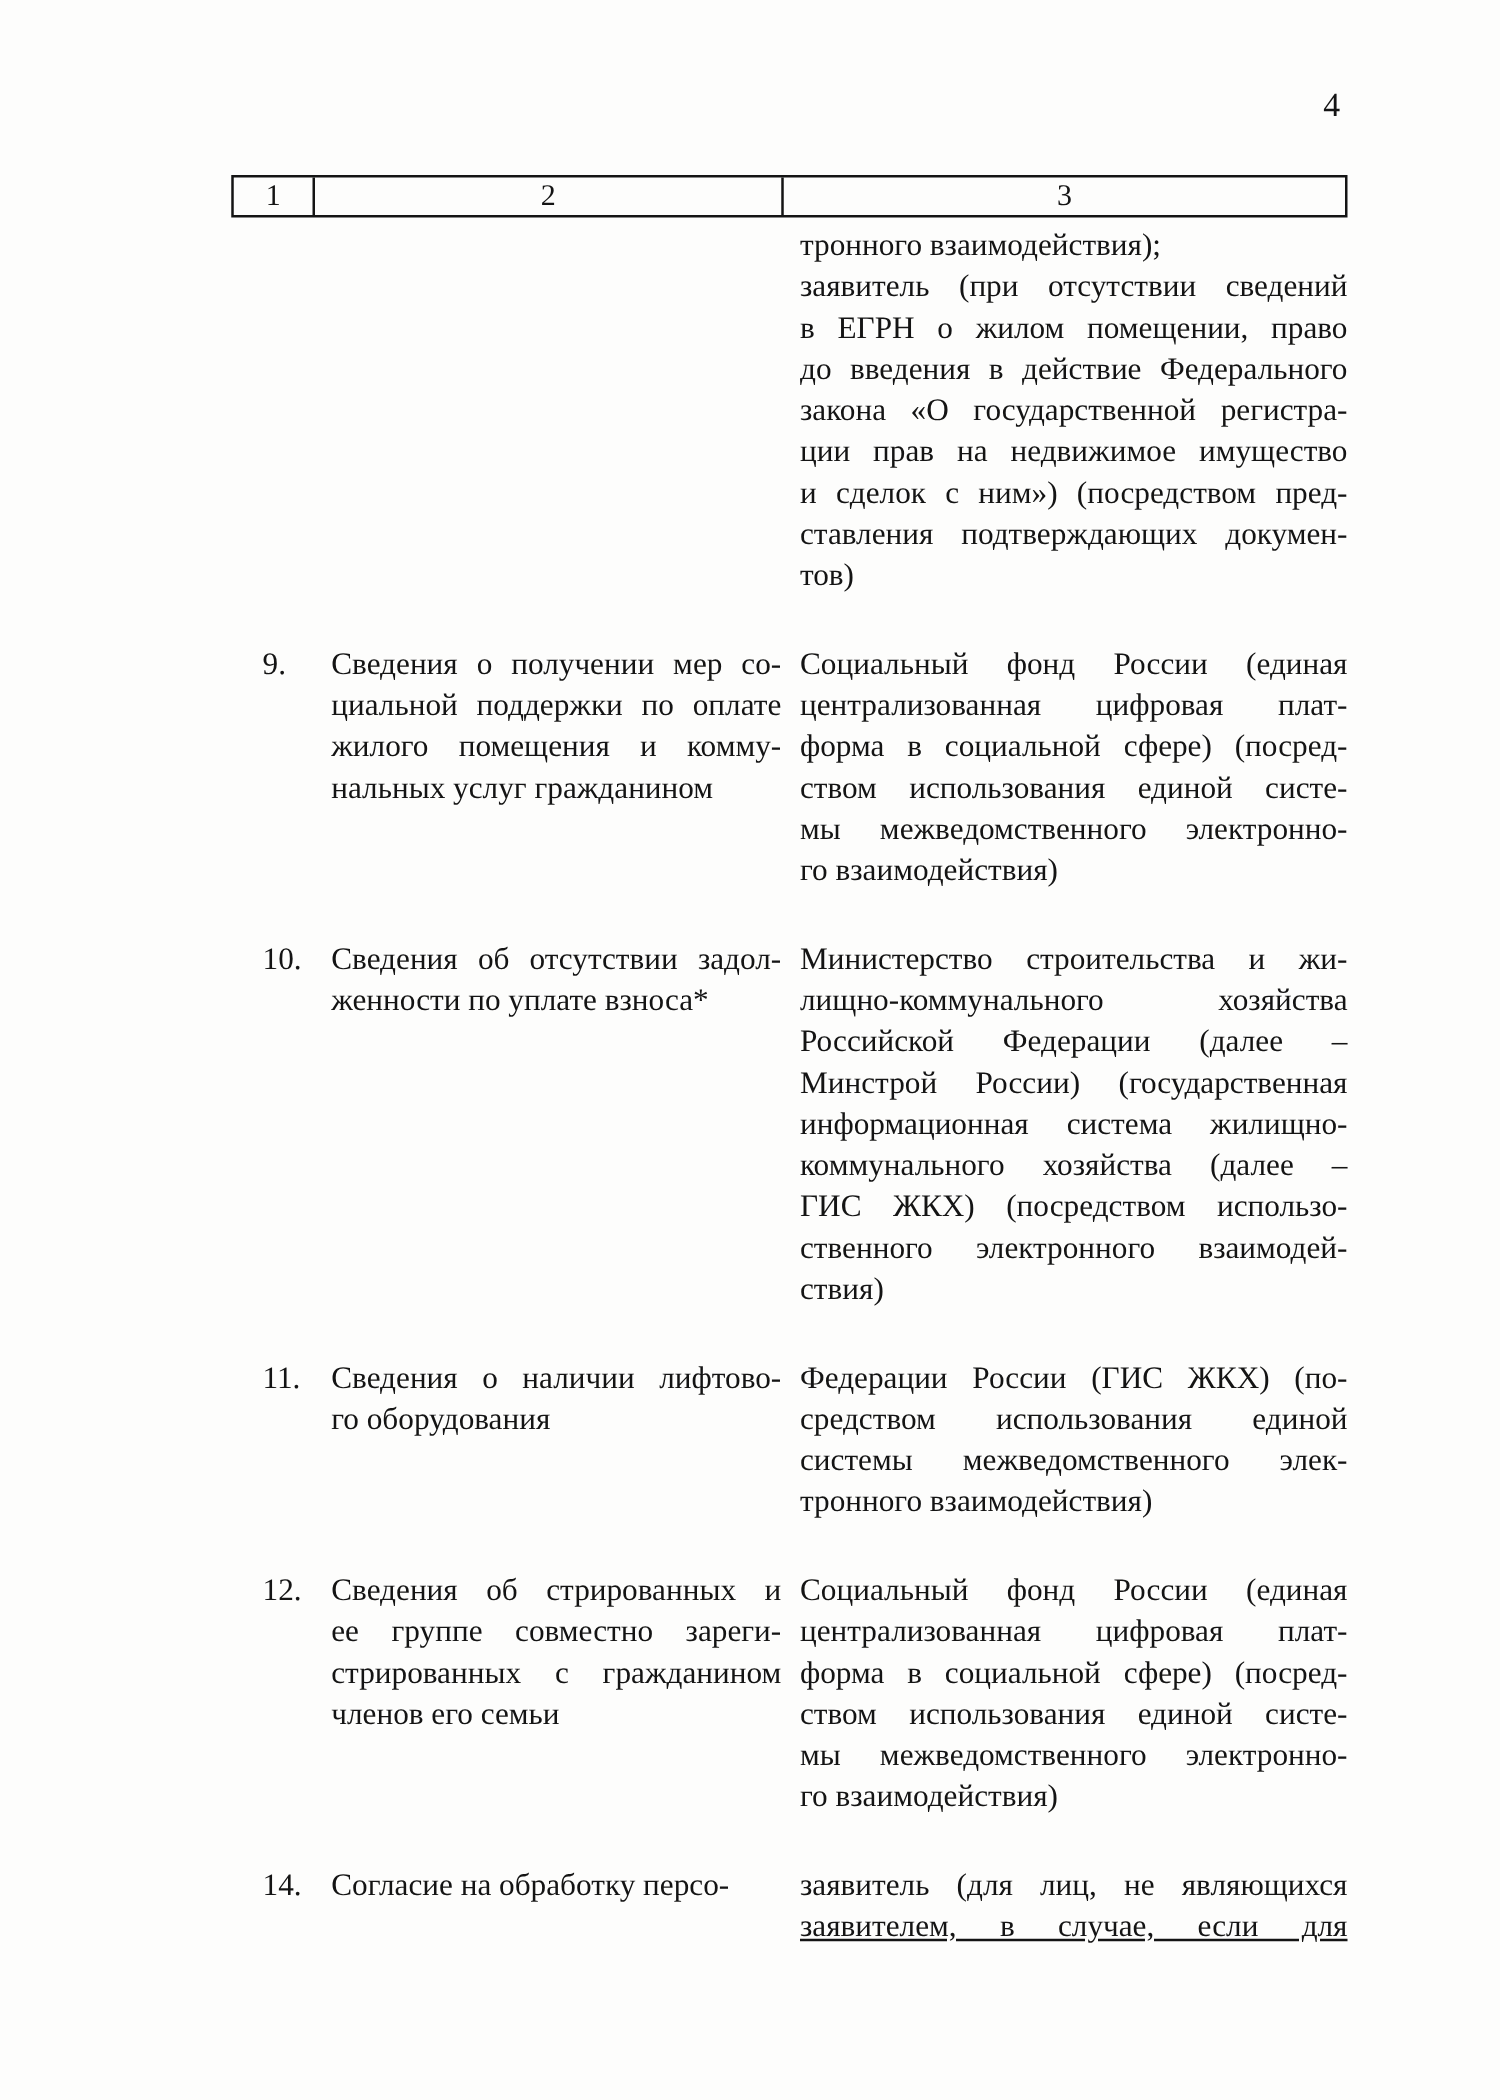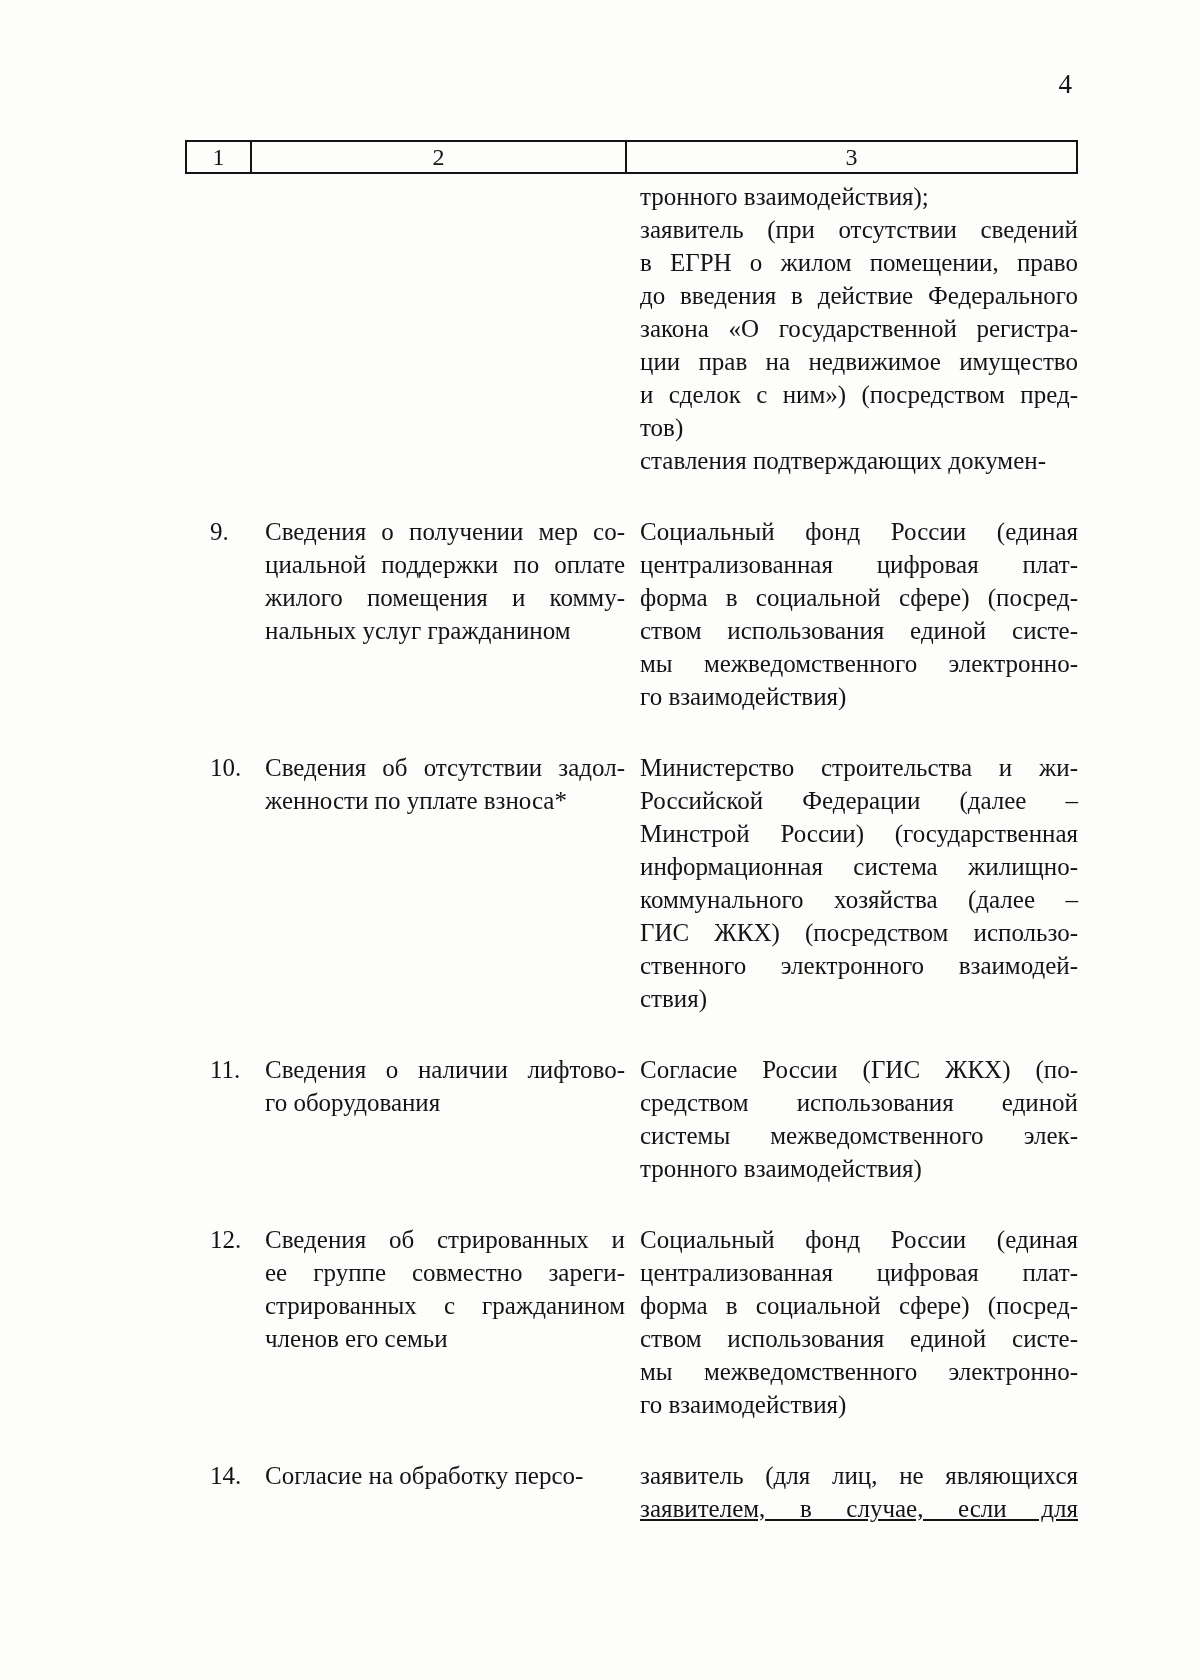--- a/index.html
+++ b/index.html
@@ -97,22 +97,22 @@
         <div class="para">
             <div class="tline">тронного взаимодействия);</div>
           </div>
         <div class="para">
             <div class="tline">заявитель (при отсутствии сведений</div>
             <div class="tline">в ЕГРН о жилом помещении, право</div>
             <div class="tline">до введения в действие Федерального</div>
             <div class="tline">закона «О государственной регистра-</div>
             <div class="tline">ции прав на недвижимое имущество</div>
             <div class="tline">и сделок с ним») (посредством пред-</div>
+            <div class="tline">ставления подтверждающих докумен-</div>
             <div class="tline">тов)</div>
-            <div class="tline">ставления подтверждающих докумен-</div>
           </div>
       </div>
     </div>
 
     <div class="trow gap">
       <div class="cell-num">9.</div>
       <div class="cell-2">
         <div class="para">
             <div class="tline">Сведения о получении мер со-</div>
             <div class="tline">циальной поддержки по оплате</div>
@@ -136,20 +136,21 @@
       <div class="cell-num">10.</div>
       <div class="cell-2">
         <div class="para">
             <div class="tline">Сведения об отсутствии задол-</div>
             <div class="tline">женности по уплате взноса*</div>
           </div>
       </div>
       <div class="cell-3">
         <div class="para">
             <div class="tline">Министерство строительства и жи-</div>
+            <div class="tline">лищно-коммунального хозяйства</div>
             <div class="tline">Российской Федерации (далее –</div>
             <div class="tline">Минстрой России) (государственная</div>
             <div class="tline">информационная система жилищно-</div>
             <div class="tline">коммунального хозяйства (далее –</div>
             <div class="tline">ГИС ЖКХ) (посредством использо-</div>
             <div class="tline">ственного электронного взаимодей-</div>
             <div class="tline">ствия)</div>
           </div>
       </div>
     </div>
@@ -157,21 +158,21 @@
     <div class="trow gap">
       <div class="cell-num">11.</div>
       <div class="cell-2">
         <div class="para">
             <div class="tline">Сведения о наличии лифтово-</div>
             <div class="tline">го оборудования</div>
           </div>
       </div>
       <div class="cell-3">
         <div class="para">
-            <div class="tline">Согласие России (ГИС ЖКХ) (по-</div>
+            <div class="tline">Федерации России (ГИС ЖКХ) (по-</div>
             <div class="tline">средством использования единой</div>
             <div class="tline">системы межведомственного элек-</div>
             <div class="tline">тронного взаимодействия)</div>
           </div>
       </div>
     </div>
 
     <div class="trow gap">
       <div class="cell-num">12.</div>
       <div class="cell-2">

